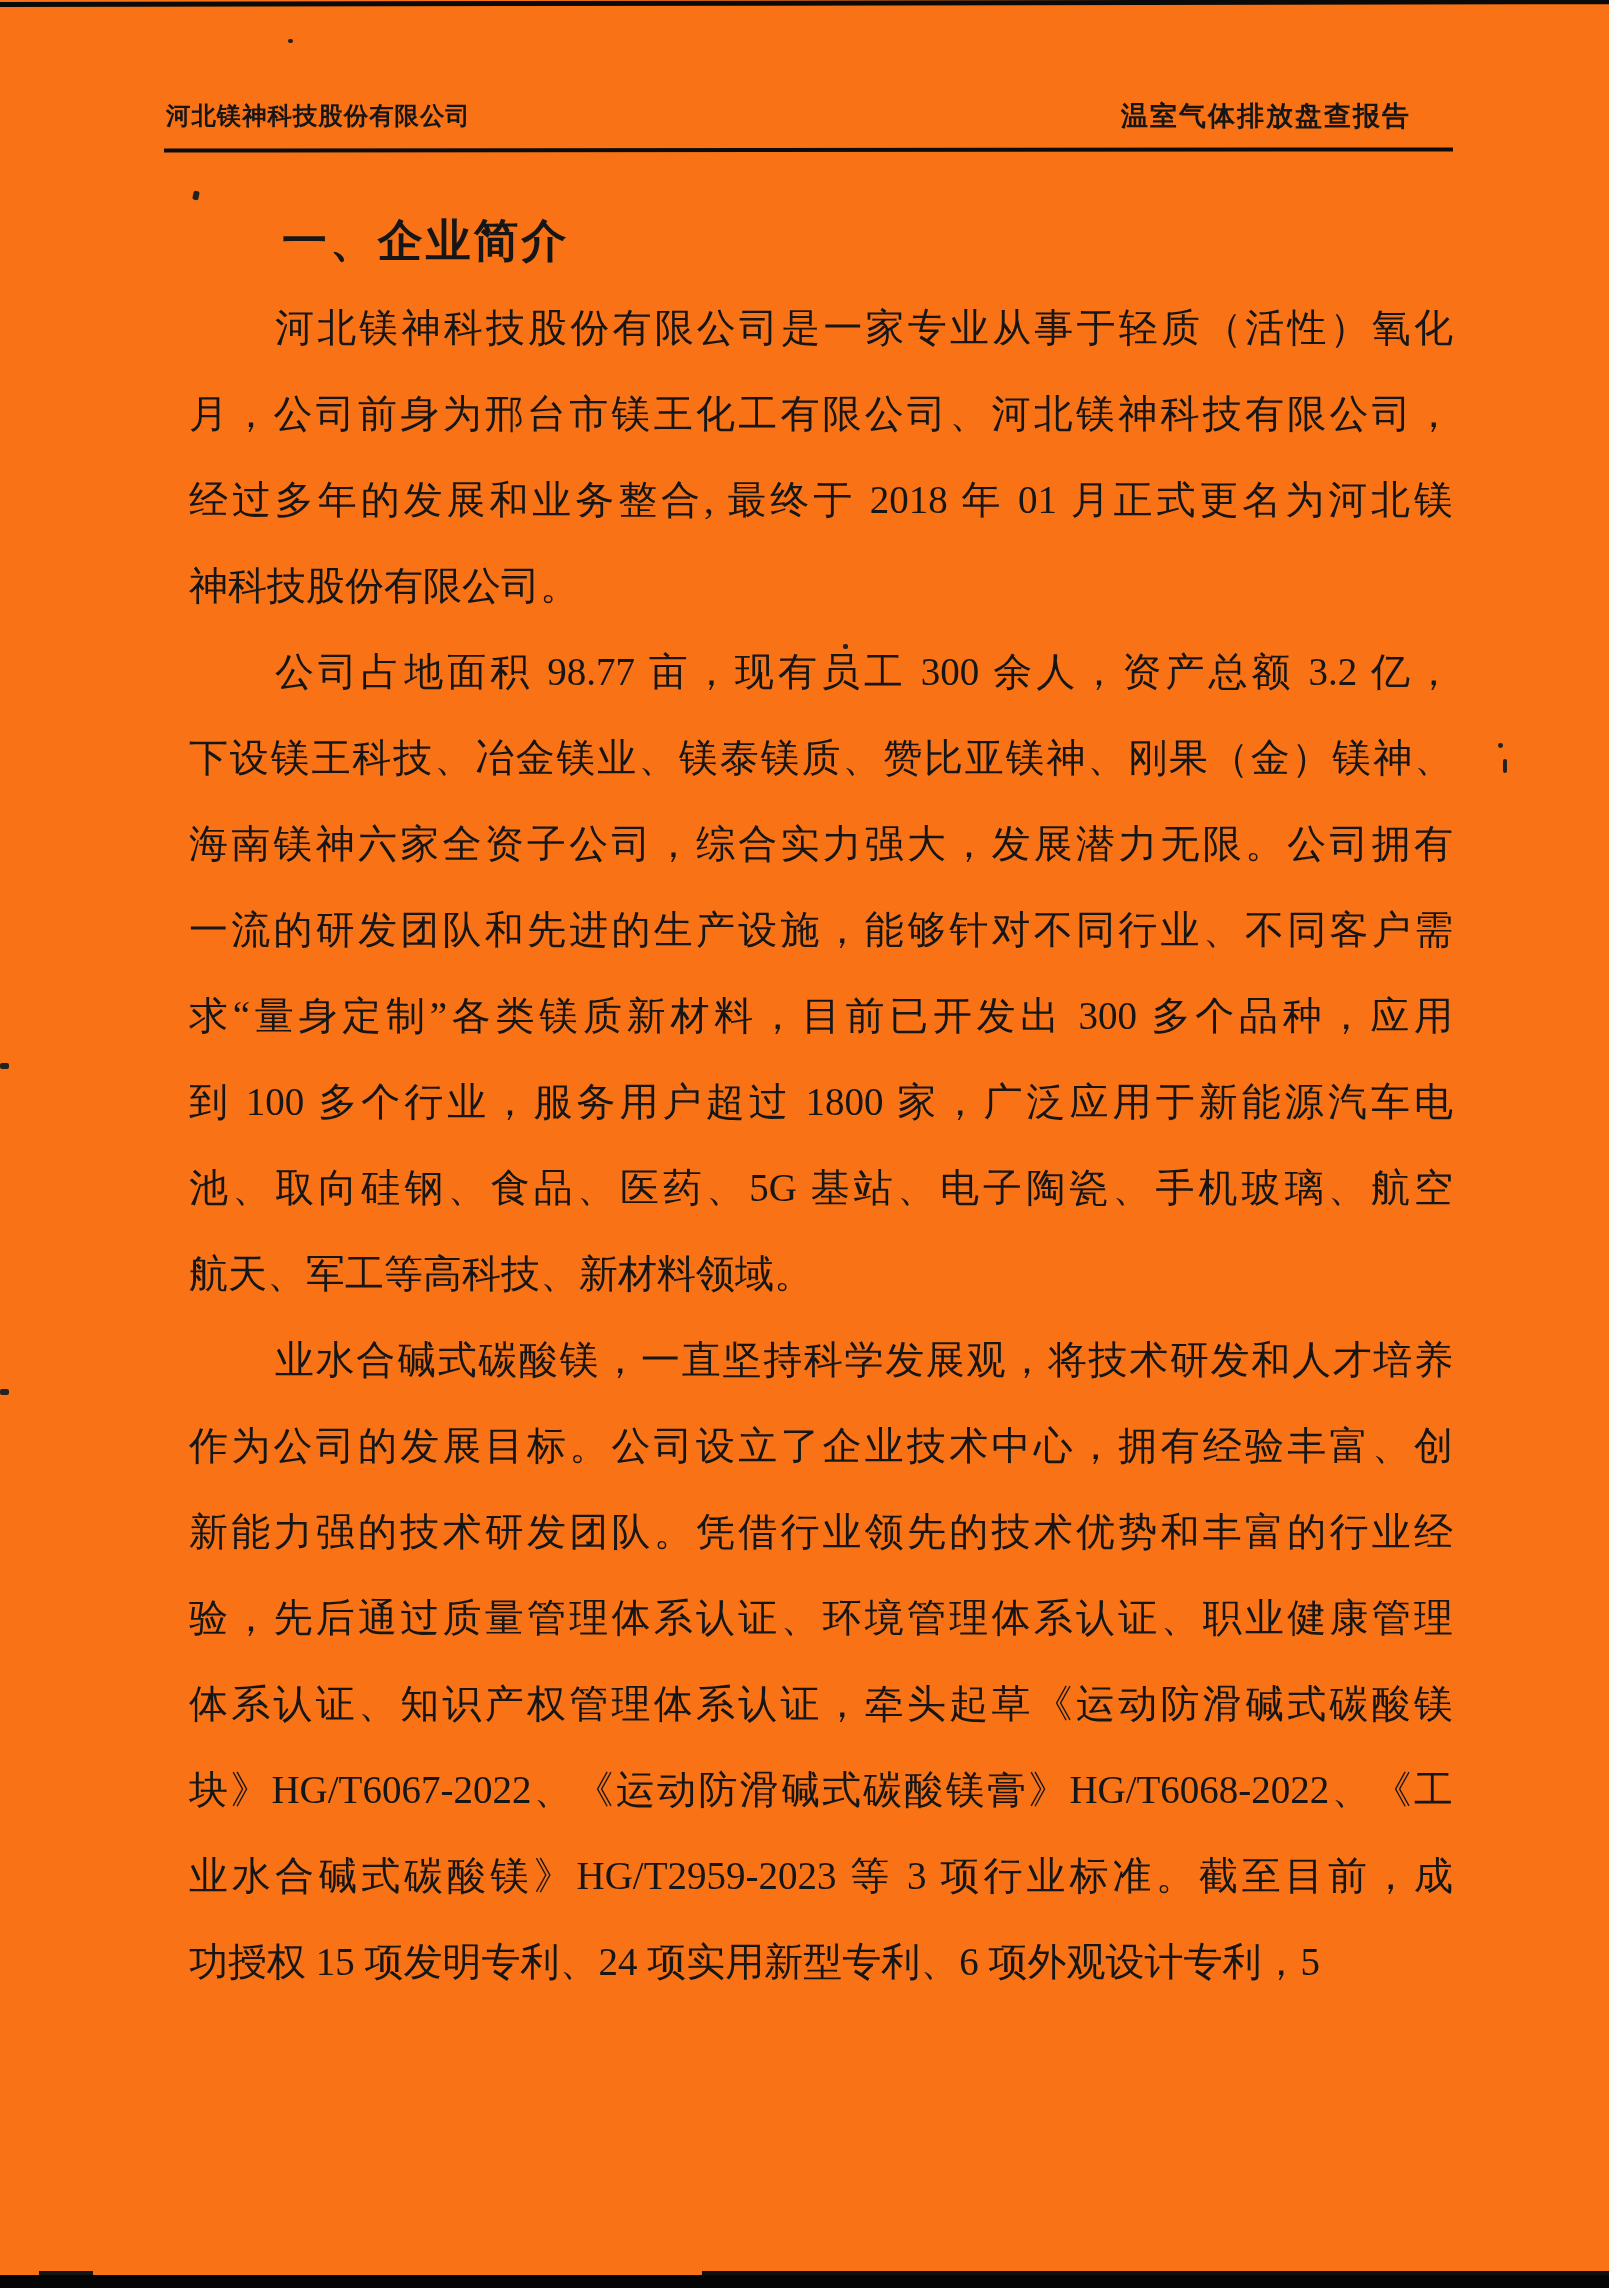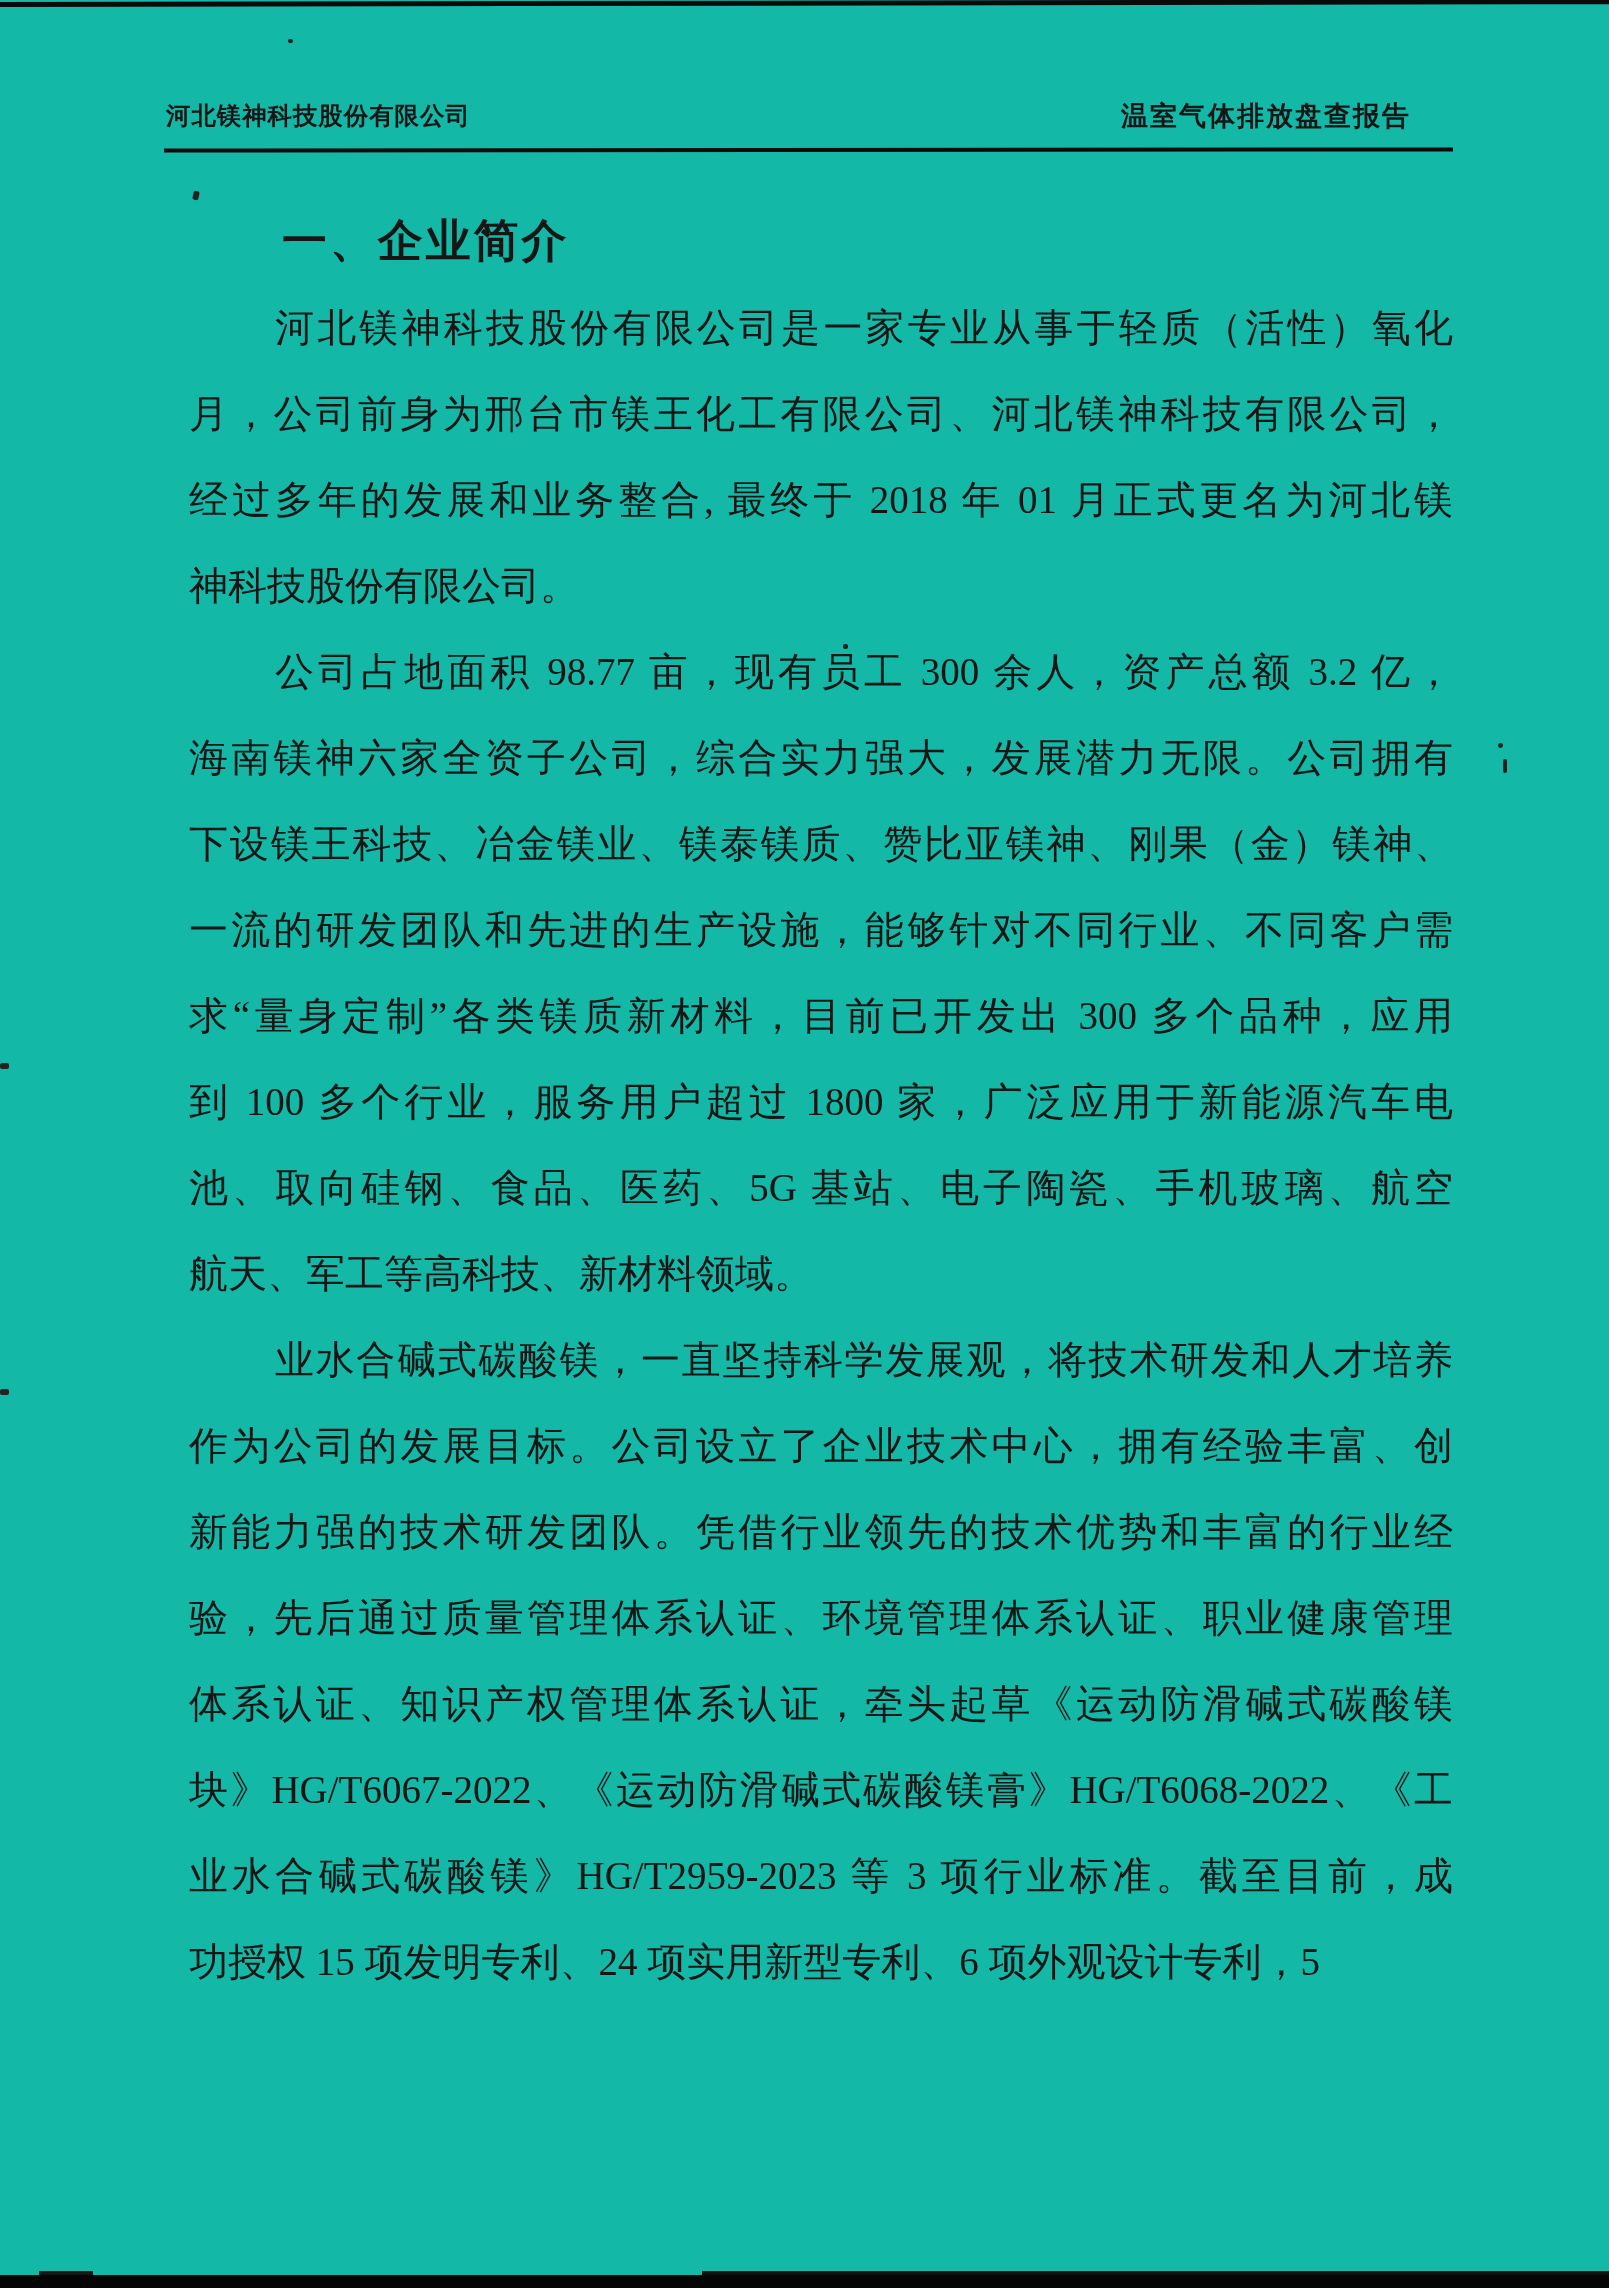--- a/index.html
+++ b/index.html
@@ -1,19 +1,19 @@
 <!DOCTYPE html>
 <html><head>
 <meta charset="utf-8">
 <style>
   html,body{margin:0;padding:0;background:#e8e8e8;}
   .page{
     position:relative;
     width:1609px;height:2289px;
-    background:#14b8a6;
+    background:#f97316;
     overflow:hidden;
     font-family:"Liberation Serif","DejaVu Serif",serif;
     color:#161616;
   }
   
   .edge-top{
     position:absolute;top:2px;left:0;width:1615px;height:4.9px;
     background:#0a0a0a;transform:rotate(-0.10deg);transform-origin:left center;
   }
   .edge-bottom-band{
@@ -85,22 +85,22 @@
 
     <div>
       <div class="line indent">河北镁神科技股份有限公司是一家专业从事于轻质（活性）氧化</div>
       <div class="line">月，公司前身为邢台市镁王化工有限公司、河北镁神科技有限公司，</div>
       <div class="line">经过多年的发展和业务整合, 最终于 2018 年 01 月正式更名为河北镁</div>
       <div class="line last">神科技股份有限公司。</div>
     </div>
 
     <div>
       <div class="line indent">公司占地面积 98.77 亩，现有员工 300 余人，资产总额 3.2 亿，</div>
+      <div class="line">下设镁王科技、冶金镁业、镁泰镁质、赞比亚镁神、刚果（金）镁神、</div>
       <div class="line">海南镁神六家全资子公司，综合实力强大，发展潜力无限。公司拥有</div>
-      <div class="line">下设镁王科技、冶金镁业、镁泰镁质、赞比亚镁神、刚果（金）镁神、</div>
       <div class="line">一流的研发团队和先进的生产设施，能够针对不同行业、不同客户需</div>
       <div class="line">求“量身定制”各类镁质新材料，目前已开发出 300 多个品种，应用</div>
       <div class="line">到 100 多个行业，服务用户超过 1800 家，广泛应用于新能源汽车电</div>
       <div class="line">池、取向硅钢、食品、医药、5G 基站、电子陶瓷、手机玻璃、航空</div>
       <div class="line last">航天、军工等高科技、新材料领域。</div>
     </div>
 
     <div>
       <div class="line indent">业水合碱式碳酸镁，一直坚持科学发展观，将技术研发和人才培养</div>
       <div class="line">作为公司的发展目标。公司设立了企业技术中心，拥有经验丰富、创</div>

